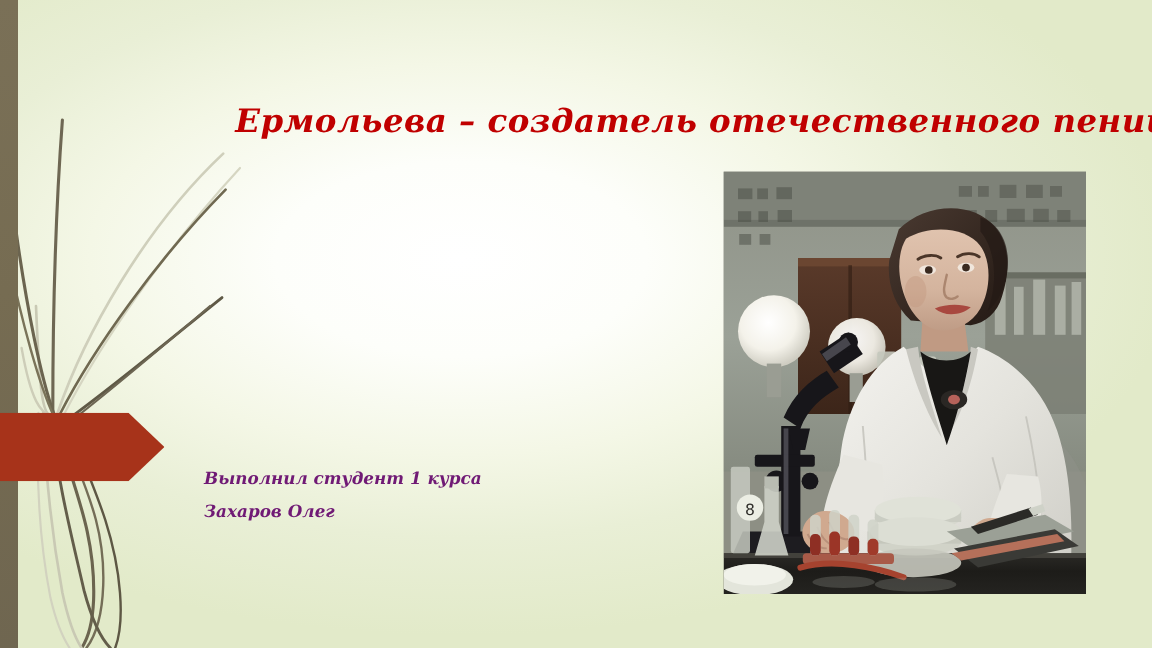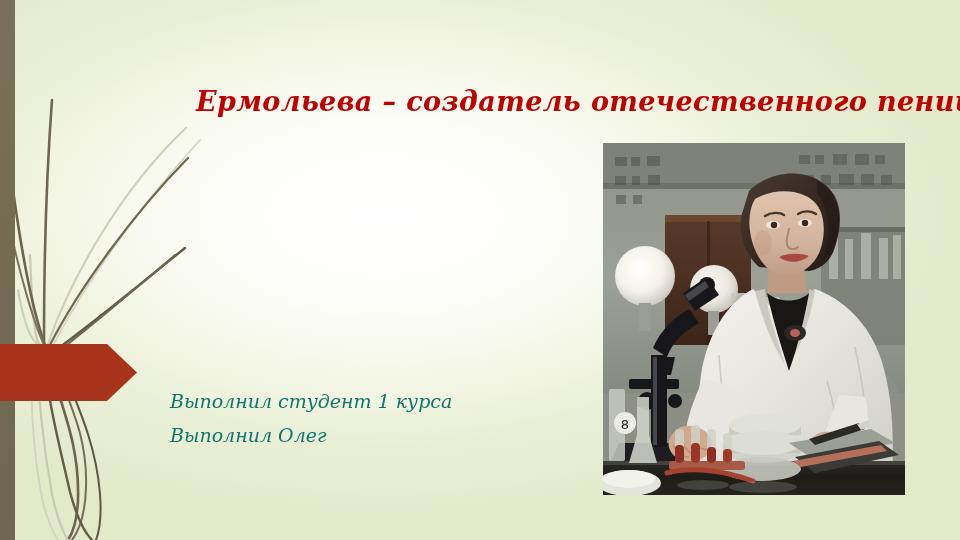--- a/index.html
+++ b/index.html
@@ -67,25 +67,25 @@
     letter-spacing: 0.4px;
     line-height: 1.15;
     white-space: nowrap;
   }
   
   .subtitle {
     position: absolute;
     left: 170px;
     top: 391px;
     width: 400px;
-    color: #0f766e;
+    color: #701a75;
     font-family: "DejaVu Serif", "Liberation Serif", serif;
     font-style: italic;
-    font-weight: normal;
-    font-size: 19px;
+    font-weight: bold;
+    font-size: 14px;
     line-height: 1.15;
   }
   .subtitle .line-a { display: block; }
   .subtitle .line-b { display: block; }
   .subtitle .line-c { display: block; margin-top: 12px; }
   
   .photo {
     position: absolute;
     left: 603px;
     top: 143px;
@@ -365,16 +365,16 @@
         <ellipse cx="160" cy="344" rx="34" ry="6"></ellipse>
         <ellipse cx="100" cy="342" rx="26" ry="5"></ellipse>
       </g>
     </svg>
   </div>
 
   <div class="title">Ермольева – создатель отечественного пенициллина</div>
 
   <div class="subtitle">
     <span class="line-a">Выполнил студент 1 курса</span>
-    <span class="line-c">Выполнил Олег</span>
+    <span class="line-c">Захаров Олег</span>
   </div>
 
 </div>
 
 </body></html>

